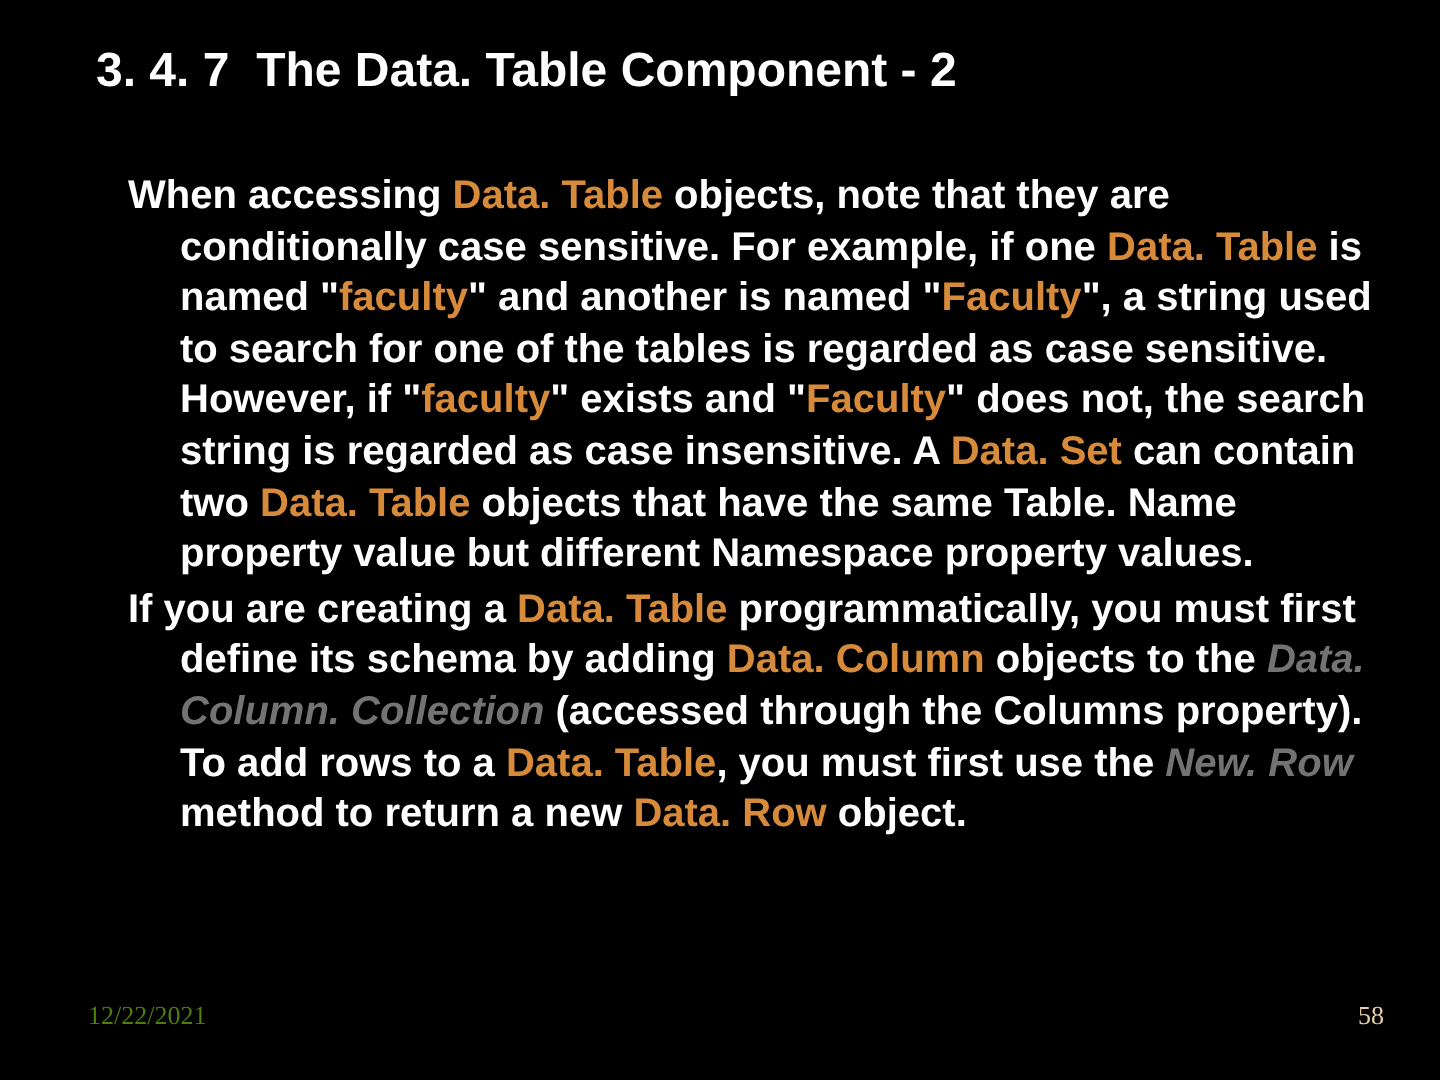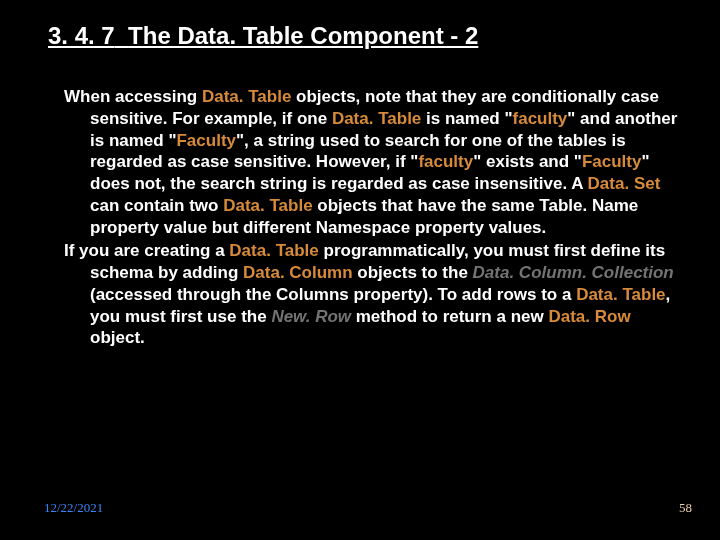--- a/index.html
+++ b/index.html
@@ -20,49 +20,48 @@
   }
   .title {
     position: absolute;
     top: 22px;
     left: 48px;
     right: 30px;
     color: #fff;
     font-size: 24px;
     font-weight: bold;
     line-height: 1.2;
-    text-decoration: underline;
   }
   .body {
     position: absolute;
     top: 86px;
     left: 36px;
     right: 30px;
     color: #fff;
-    font-size: 17px;
+    font-size: 20px;
     font-weight: bold;
     line-height: 1.28;
   }
   .para {
     margin-bottom: 2px;
     text-indent: -26px;
     padding-left: 54px;
   }
   .hl {
     color: #d68a3a; 
   }
   .gr {
     color: #737373; 
     font-style: italic;
   }
   .footer-date {
     position: absolute;
     left: 44px;
     bottom: 24px;
-    color: #3b82f6;
+    color: #4d7c0f;
     font-size: 13px;
     font-family: "Times New Roman", Times, serif;
     margin-top: 40px;
   }
   .footer-page {
     position: absolute;
     right: 28px;
     bottom: 24px;
     color: #e6cfa8;
     font-size: 13px;

